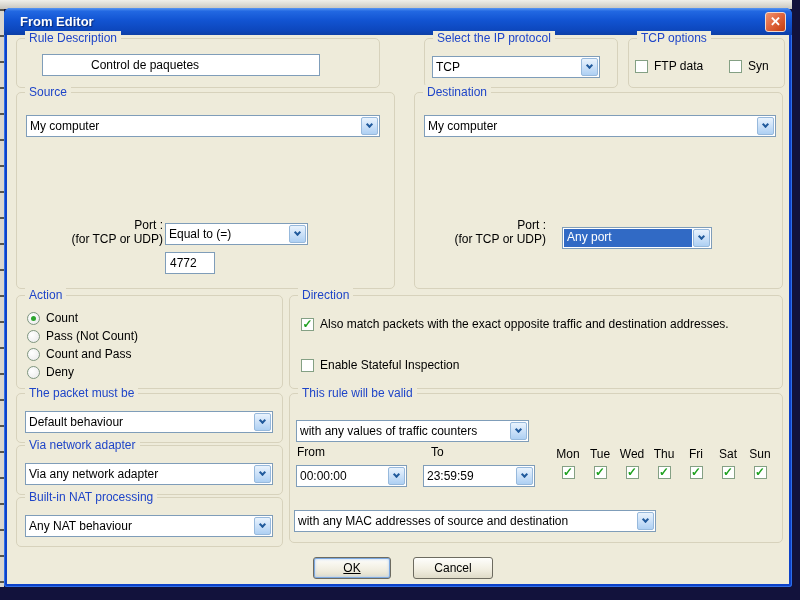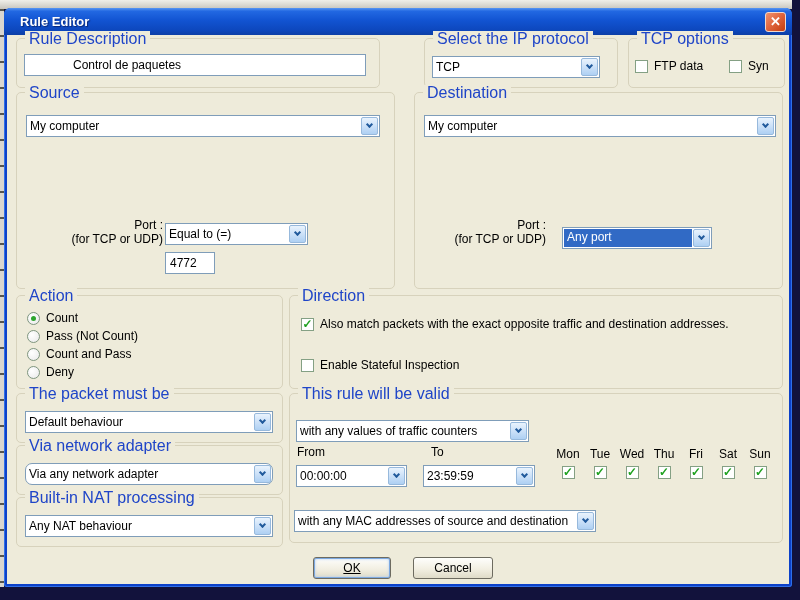--- a/index.html
+++ b/index.html
@@ -18,21 +18,21 @@
     background:linear-gradient(180deg,#5795f2 0%,#2268e2 12%,#1254d2 45%,#0d47bd 82%,#0d3fa6 100%);
     display:flex; align-items:center; }
   .title-text { color:#fff; font-weight:bold; font-size:13px; text-shadow:1px 1px 1px rgba(0,0,40,.5); flex:1; }
   .close-btn { width:21px; height:20px; border:1px solid #f2d8ca; border-radius:3px; color:#fff;
     background:linear-gradient(135deg,#f0926f 0%,#e06740 45%,#c43c0e 100%);
     font-weight:bold; font-size:13px; line-height:18px; text-align:center; cursor:default; }
   .client { position:relative; margin:0 3px 3px 3px; height:549px; background:#eeebda; }
 
   .group { position:absolute; border:1px solid #d7d2bc; border-radius:5px; }
   .group-label { position:absolute; top:-8px; left:8px; background:#eeebda; padding:0 4px;
-    color:#1f45c8; font-size:16px; line-height:15px; white-space:nowrap; }
+    color:#1f45c8; font-size:12px; line-height:15px; white-space:nowrap; }
 
   .combo { position:absolute; background:#fff; border:1px solid #7f9db9; display:flex; align-items:stretch; height:22px; }
   .combo-text { flex:1; padding:2px 3px; white-space:nowrap; overflow:hidden; align-self:center; }
   .combo.selected .combo-text { background:#316ac5; color:#fff; margin:1px 0 1px 1px; padding:1px 3px; align-self:stretch; }
   .combo-btn { width:17px; margin:1px; border:1px solid #97b9dc; border-radius:2px;
     background:linear-gradient(180deg,#e9f3fd 0%,#cce1f8 50%,#aed0f3 100%);
     display:flex; align-items:center; justify-content:center; }
   .chev { width:5px; height:5px; border-right:2px solid #215a9c; border-bottom:2px solid #215a9c;
     transform:rotate(45deg); margin-top:-3px; }
 
@@ -60,29 +60,29 @@
   .btn.default { box-shadow:inset 0 0 0 1px #7da9e0, inset 0 0 3px 1px #b5d0f2; }
 </style>
 </head>
 <body>
 
 <div class="top-strip"></div>
 <div class="left-sliver"></div>
 
 <div class="dialog">
   <div class="titlebar">
-    <span class="title-text">Rule Editor</span>
+    <span class="title-text">From Editor</span>
     <span class="close-btn">✕</span>
   </div>
   <div class="client">
 
     <div class="group" style="left:9px;top:3px;width:364px;height:50px;">
       <span class="group-label">Rule Description</span>
     </div>
-    <input class="tinput" style="left: 17px; top: 19px; width: 342px; height: 22px; padding-left: 48px;" value="Control de paquetes">
+    <input class="tinput" style="left: 35px; top: 19px; width: 278px; height: 22px; padding-left: 48px;" value="Control de paquetes">
 
     <div class="group" style="left:417px;top:3px;width:194px;height:50px;">
       <span class="group-label">Select the IP protocol</span>
     </div>
     <div class="combo" style="left:425px;top:21px;width:168px;">
       <span class="combo-text">TCP</span>
       <span class="combo-btn">
           <span class="chev"></span>
         </span>
     </div>
@@ -178,21 +178,21 @@
     <div class="combo" style="left:18px;top:376px;width:248px;">
       <span class="combo-text">Default behaviour</span>
       <span class="combo-btn">
           <span class="chev"></span>
         </span>
     </div>
 
     <div class="group" style="left:9px;top:410px;width:267px;height:50px;">
       <span class="group-label">Via network adapter</span>
     </div>
-    <div class="combo" style="left:18px;top:428px;width:248px;border-radius:7px;">
+    <div class="combo" style="left:18px;top:428px;width:248px;">
       <span class="combo-text">Via any network adapter</span>
       <span class="combo-btn">
           <span class="chev"></span>
         </span>
     </div>
 
     <div class="group" style="left:9px;top:462px;width:267px;height:50px;">
       <span class="group-label">Built-in NAT processing</span>
     </div>
     <div class="combo" style="left:18px;top:480px;width:248px;">
@@ -248,21 +248,21 @@
     </div>
     <div class="day-col" style="left:706px;">
       <div>Sat</div>
       <span class="cb checked"></span>
     </div>
     <div class="day-col" style="left:738px;">
       <div>Sun</div>
       <span class="cb checked"></span>
     </div>
 
-    <div class="combo" style="left:287px;top:475px;width:302px;">
+    <div class="combo" style="left:287px;top:475px;width:362px;">
       <span class="combo-text">with any MAC addresses of source and destination</span>
       <span class="combo-btn">
           <span class="chev"></span>
         </span>
     </div>
 
     <button class="btn default" style="left:306px;top:522px;width:78px;text-decoration:underline;">OK</button>
     <button class="btn" style="left:406px;top:522px;width:80px;">Cancel</button>
 
   </div>

